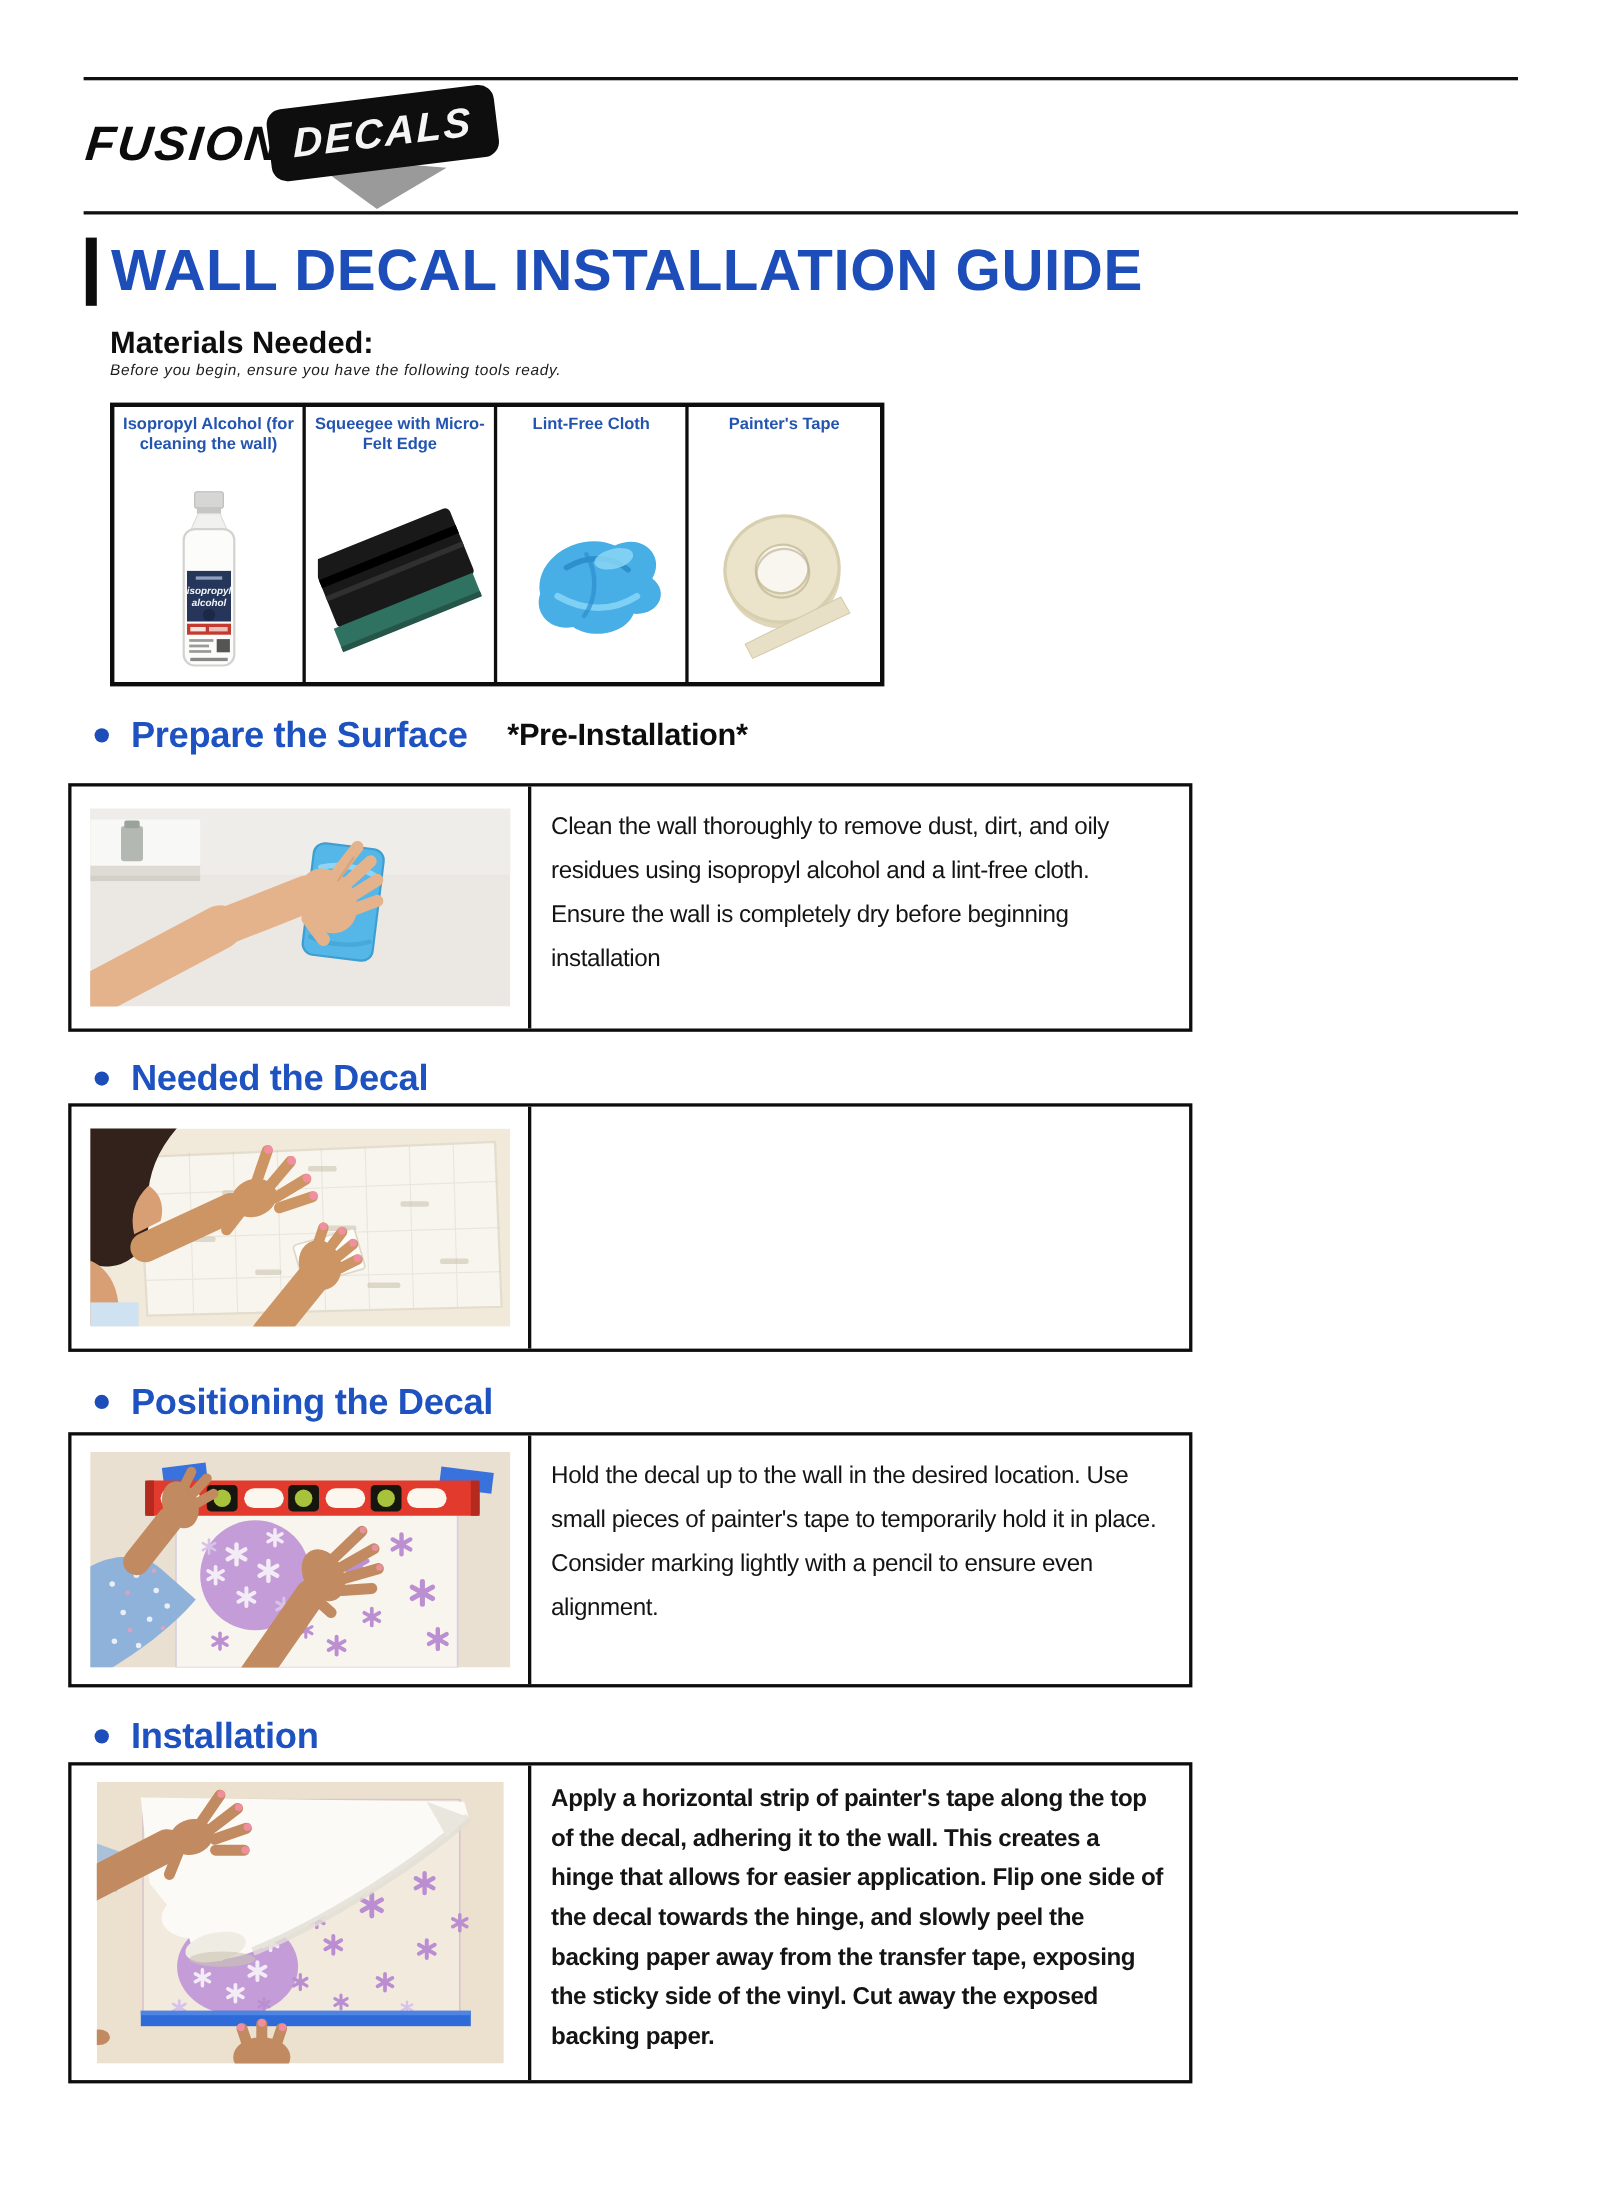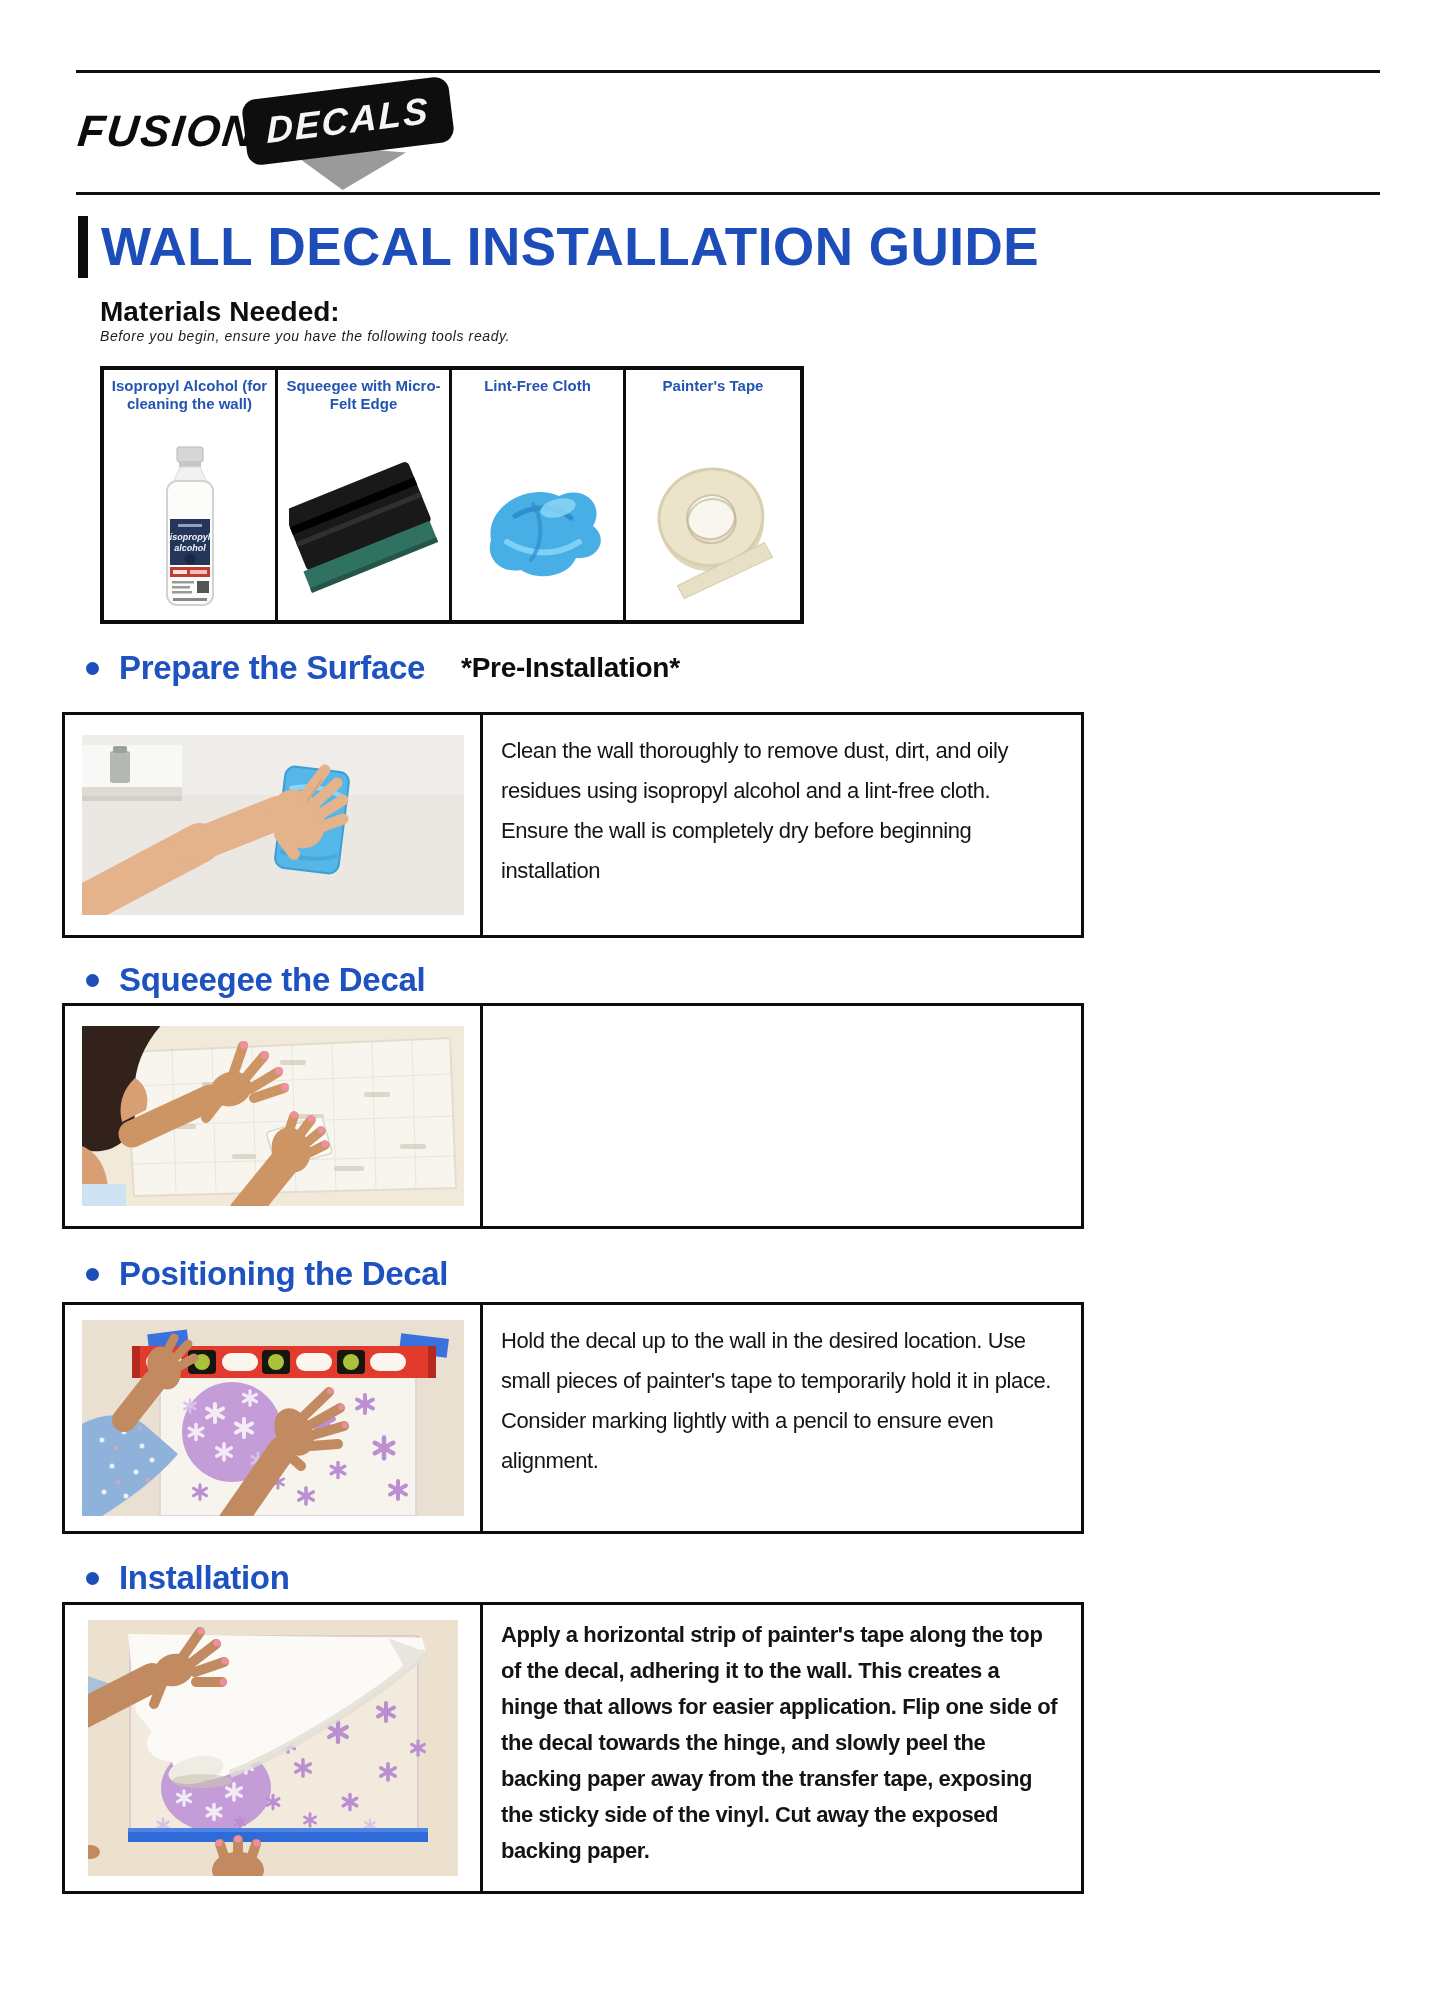--- a/index.html
+++ b/index.html
@@ -172,21 +172,21 @@
         </g>
         <path d="M198,100 L212,119" stroke="#e4b28b" stroke-width="12" stroke-linecap="round"></path>
         <path d="M225,66 L240,44" stroke="#d09a70" stroke-width="2" opacity="0.6" fill="none"></path>
       </svg>
     </div>
     <div class="card-text">Clean the wall thoroughly to remove dust, dirt, and oily residues using isopropyl alcohol and a lint-free cloth. Ensure the wall is completely dry before beginning installation</div>
   </div>
 
   <div class="sec-head" style="top:958px">
     <div class="bullet"></div>
-    <div class="sec-title">Squeegee the Decal</div>
+    <div class="sec-title">Needed the Decal</div>
   </div>
 
   <div class="card" style="top:1003px;height:220px">
     <div class="card-img">
       <svg width="382" height="180" viewBox="0 0 382 180">
         <rect width="382" height="180" fill="#f1e9d9"></rect>
         <polygon points="44,26 368,12 374,162 52,170" fill="#f8f5ee" stroke="#e3ddcd" stroke-width="2"></polygon>
         <g stroke="#b5b0a0" stroke-width="1" opacity="0.22">
           <line x1="90" y1="22" x2="94" y2="168"></line>
             <line x1="130" y1="21" x2="134" y2="167"></line>

